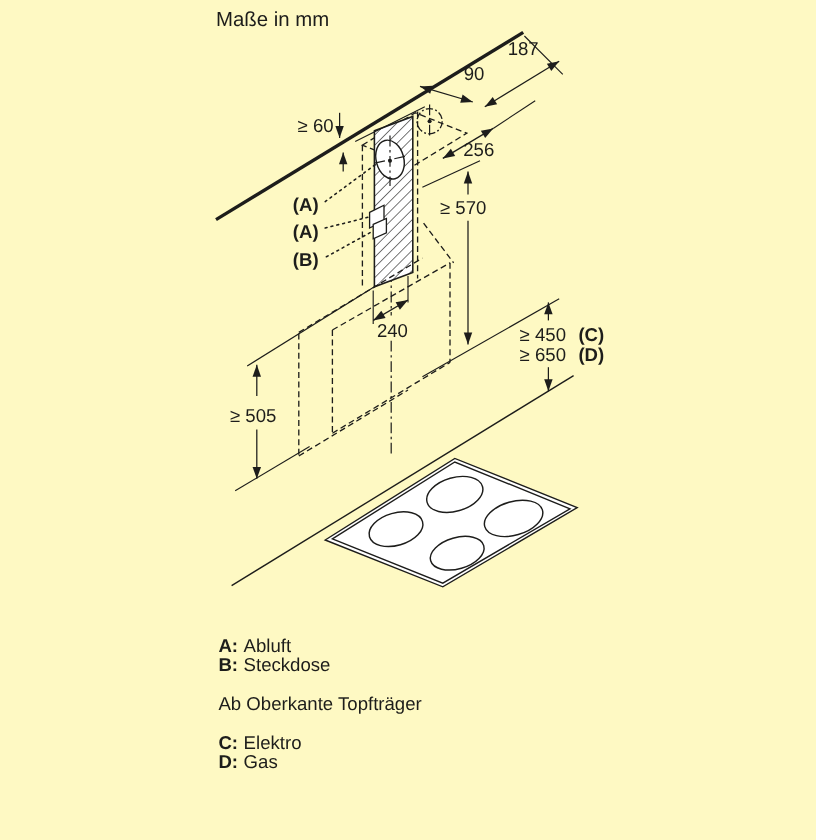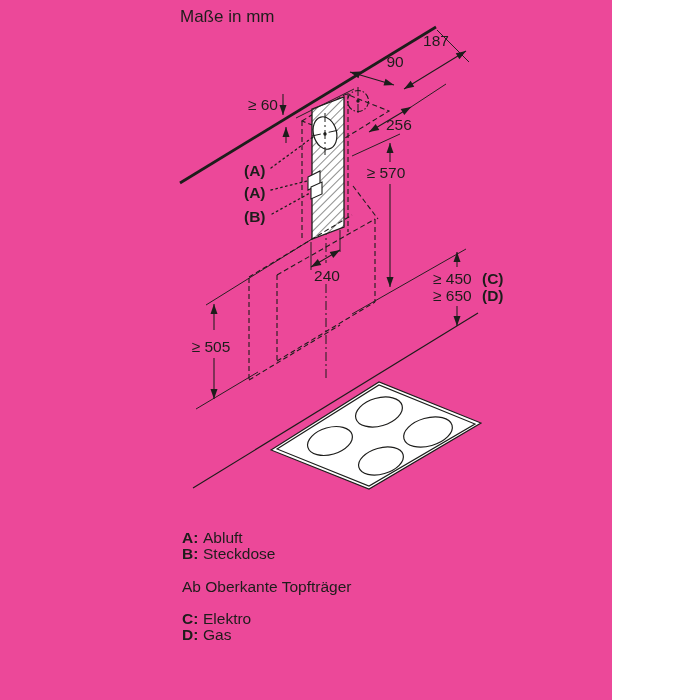--- a/index.html
+++ b/index.html
@@ -1,16 +1,16 @@
 <!DOCTYPE html>
 <html><head>
 <meta charset="utf-8">
 <style>
   html,body{margin:0;padding:0;background:#ffffff;}
-  .page{position:relative;width:612px;height:700px;background:#ec4899;overflow:hidden;
+  .page{position:relative;width:680px;height:700px;background:#fef9c3;overflow:hidden;
         font-family:"Liberation Sans", sans-serif;}
   svg{position:absolute;left:0;top:0;}
   text{fill:#1d1d1b;font-family:"Liberation Sans", sans-serif;font-size:15.5px;}
   .title{font-size:17px;}
   .bold{font-weight:bold;}
   .thin{stroke:#1d1d1b;stroke-width:0.95;fill:none;}
   .ln{stroke:#1d1d1b;stroke-width:1.15;fill:none;}
   .thick{stroke:#1d1d1b;stroke-width:2.8;fill:none;}
   .dash{stroke:#1d1d1b;stroke-width:1.1;fill:none;stroke-dasharray:5 3;}
   .dashdot{stroke:#1d1d1b;stroke-width:1;fill:none;stroke-dasharray:9 3 2 3;}

